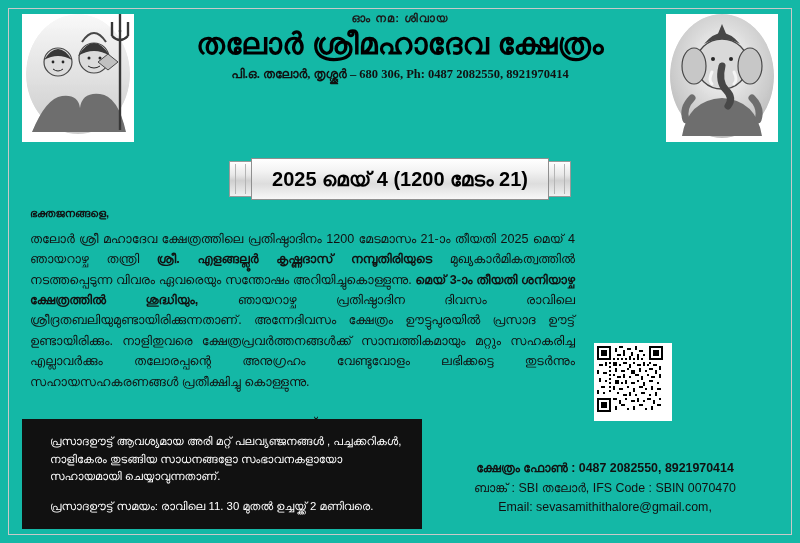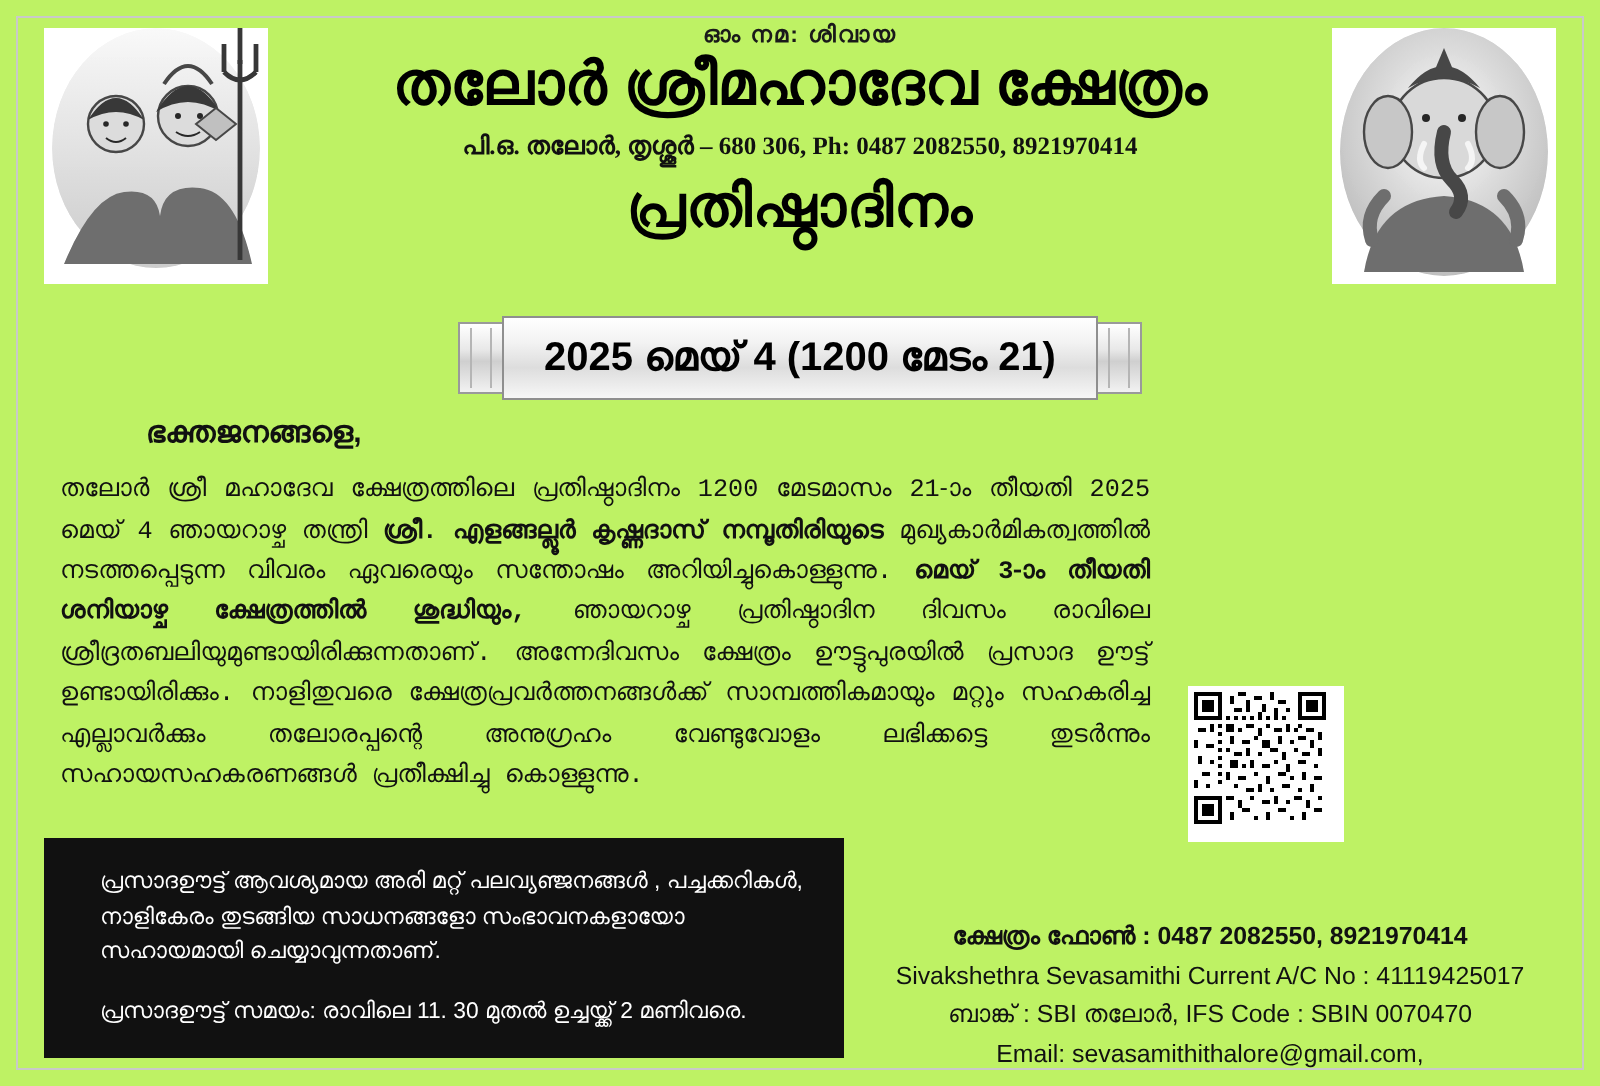--- a/index.html
+++ b/index.html
@@ -7,21 +7,21 @@
     padding: 0;
     background: #ffffff;
   }
   body {
     font-family: "Liberation Sans", sans-serif;
   }
   .poster {
     position: relative;
     width: 800px;
     height: 543px;
-    background: #bef264;
+    background: #14b8a6;
     overflow: hidden;
   }
   .frame {
     position: absolute;
     left: 8px;
     top: 8px;
     right: 8px;
     bottom: 8px;
     border: 1px solid #c9c9c9;
     box-sizing: border-box;
@@ -131,30 +131,28 @@
     position: absolute;
     left: 30px;
     right: 30px;
     top: 205px;
     font-size: 12.6px;
     color: #111111;
     line-height: 1.62;
   }
   .salutation {
     font-weight: bold;
-    font-size: 15px;
+    font-size: 11px;
     margin-bottom: 6px;
-    margin-left: 43px;
   }
   .para {
     text-align: justify;
     text-justify: inter-word;
     margin: 0 0 20px 0;
     padding-right: 195px;
-    font-family: Liberation Mono, monospace;
   }
   .b { font-weight: bold; }
 
   .signoff {
     margin-top: 16px;
     text-align: center;
     padding-right: 195px;
     font-size: 12.5px;
   }
   .signoff .l1 { margin-bottom: 4px; }
@@ -283,21 +281,20 @@
 
       <path d="M26 84 q-10 10 -6 22" stroke="#6f6f6f" stroke-width="7" fill="none" stroke-linecap="round"></path>
       <path d="M86 84 q10 10 6 22" stroke="#6f6f6f" stroke-width="7" fill="none" stroke-linecap="round"></path>
     </svg>
   </div>
 
   <div class="header">
     <div class="om-line">ഓം  നമ:  ശിവായ</div>
     <div class="temple-name">തലോർ ശ്രീമഹാദേവ ക്ഷേത്രം</div>
     <div class="address">പി.ഒ. തലോർ, തൃശ്ശൂർ – 680 306, Ph: 0487 2082550, 8921970414</div>
-    <div class="event-title">പ്രതിഷ്ഠാദിനം</div>
   </div>
 
   <div class="date-banner-wrap">
     <div class="scroll">
       <div class="scroll-end left"></div>
       <div class="scroll-body">
         <span class="date-text">2025 മെയ് 4 (1200 മേടം  21)</span>
       </div>
       <div class="scroll-end right"></div>
     </div>
@@ -446,18 +443,17 @@
     </svg>
   </div>
 
   <div class="bottom">
     <div class="bottom-left">
       <div class="blk">പ്രസാദഊട്ട് ആവശ്യമായ അരി മറ്റ് പലവ്യഞ്ജനങ്ങൾ , പച്ചക്കറികൾ, നാളികേരം തുടങ്ങിയ സാധനങ്ങളോ സംഭാവനകളായോ സഹായമായി ചെയ്യാവുന്നതാണ്.</div>
       <div class="blk">പ്രസാദഊട്ട് സമയം: രാവിലെ 11. 30 മുതൽ ഉച്ചയ്ക്ക് 2 മണിവരെ.</div>
     </div>
     <div class="bottom-right">
       <div class="ln bold">ക്ഷേത്രം ഫോൺ : 0487 2082550, 8921970414</div>
-      <div class="ln">Sivakshethra Sevasamithi Current A/C No : 41119425017</div>
       <div class="ln">ബാങ്ക് : SBI തലോർ, IFS Code : SBIN 0070470</div>
       <div class="ln">Email: sevasamithithalore@gmail.com,</div>
     </div>
   </div>
 </div>
 
 </body></html>

